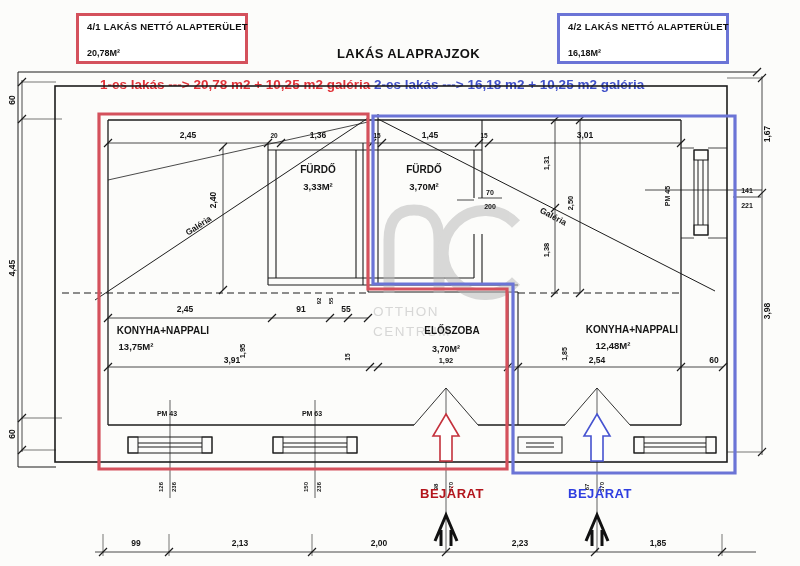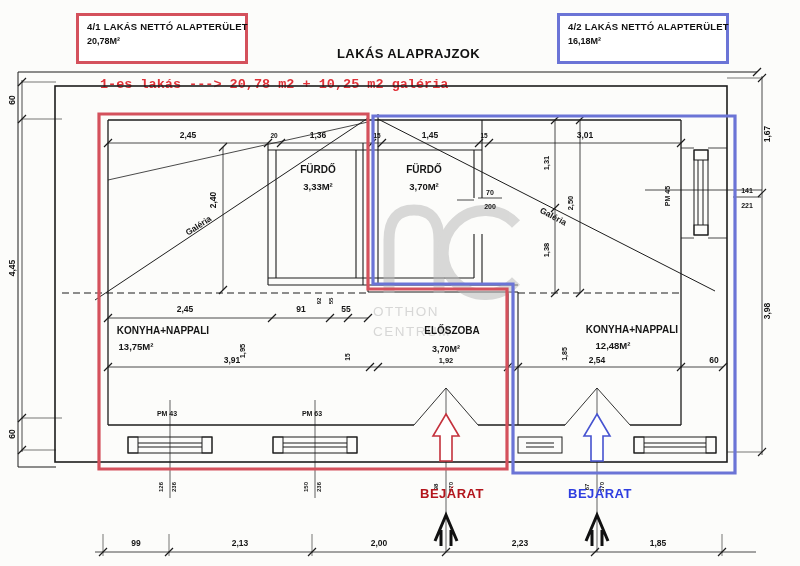--- a/index.html
+++ b/index.html
@@ -2,23 +2,23 @@
 <html><head>
 <meta charset="utf-8">
 <style>
   html,body{margin:0;padding:0;background:#e9e9e6;}
   .stage{position:relative;width:800px;height:566px;background:#fcfcfa;overflow:hidden;
          font-family:"Liberation Sans",sans-serif;}
   .unit-box{position:absolute;width:152px;height:36px;padding:5px 6px 4px 8px;background:#fff;}
   .unit-box.red{border:3px solid #d4515c;}
   .unit-box.blue{border:3px solid #6b74d6;}
   .unit-box .t{font-size:9.5px;font-weight:bold;color:#111;letter-spacing:.2px;white-space:nowrap;}
-  .unit-box .a{font-size:9px;font-weight:bold;color:#111;margin-top:4px;}
+  .unit-box .a{font-size:9px;font-weight:bold;color:#111;margin-top:16px;}
   .draw-title{position:absolute;left:337px;top:46px;font-size:13px;font-weight:bold;color:#111;letter-spacing:.4px;}
-  .note{position:absolute;top:77px;font-size:13.5px;font-weight:bold;white-space:nowrap;font-family:Liberation Mono, monospace;}
+  .note{position:absolute;top:77px;font-size:13.5px;font-weight:bold;white-space:nowrap;}
   .note.red{left:100px;color:#e03238;}
   .note.blue{left:374px;color:#4050c8;}
   .bejarat{position:absolute;top:486px;width:90px;text-align:center;font-size:13px;font-weight:bold;letter-spacing:.5px;}
   .bejarat.red{left:407px;color:#b3151c;}
   .bejarat.blue{left:555px;color:#2f3ee0;}
   svg{position:absolute;left:0;top:0;}
   svg text{font-family:"Liberation Sans",sans-serif;font-weight:bold;fill:#151515;}
   .f6{font-size:6px;}.f65{font-size:6.5px;}.f7{font-size:7px;}.f75{font-size:7.5px;}
   .f85{font-size:8.5px;}.f9{font-size:9px;}.f95{font-size:9.5px;}.f10{font-size:10px;}
   .wm{fill:#b9b9b9;font-weight:normal;font-size:13.5px;letter-spacing:1.5px;}
@@ -31,20 +31,21 @@
   <div class="unit-box red" style="left:76px;top:13px;">
     <div class="t">4/1 LAKÁS NETTÓ ALAPTERÜLET</div>
     <div class="a">20,78M²</div>
   </div>
   <div class="draw-title">LAKÁS ALAPRAJZOK</div>
   <div class="unit-box blue" style="left:557px;top:13px;">
     <div class="t">4/2 LAKÁS NETTÓ ALAPTERÜLET</div>
     <div class="a">16,18M²</div>
   </div>
   <div class="note red">1-es lakás ---&gt; 20,78 m2 + 10,25 m2 galéria</div>
+  <div class="note blue">2-es lakás ---&gt; 16,18 m2 + 10,25 m2 galéria</div>
 
   <svg width="800" height="566" viewBox="0 0 800 566">
 
     <g stroke="#1c1c1c" stroke-width="1" fill="none">
       <path d="M18,72 H757 M18,72 V467 M18,467 H56"></path>
       <path d="M753,76 L761,68" stroke-width="1.2"></path>
     </g>
 
     <g stroke="#1c1c1c" fill="none">
       <rect x="55" y="86" width="672" height="376" stroke-width="1.6"></rect>

